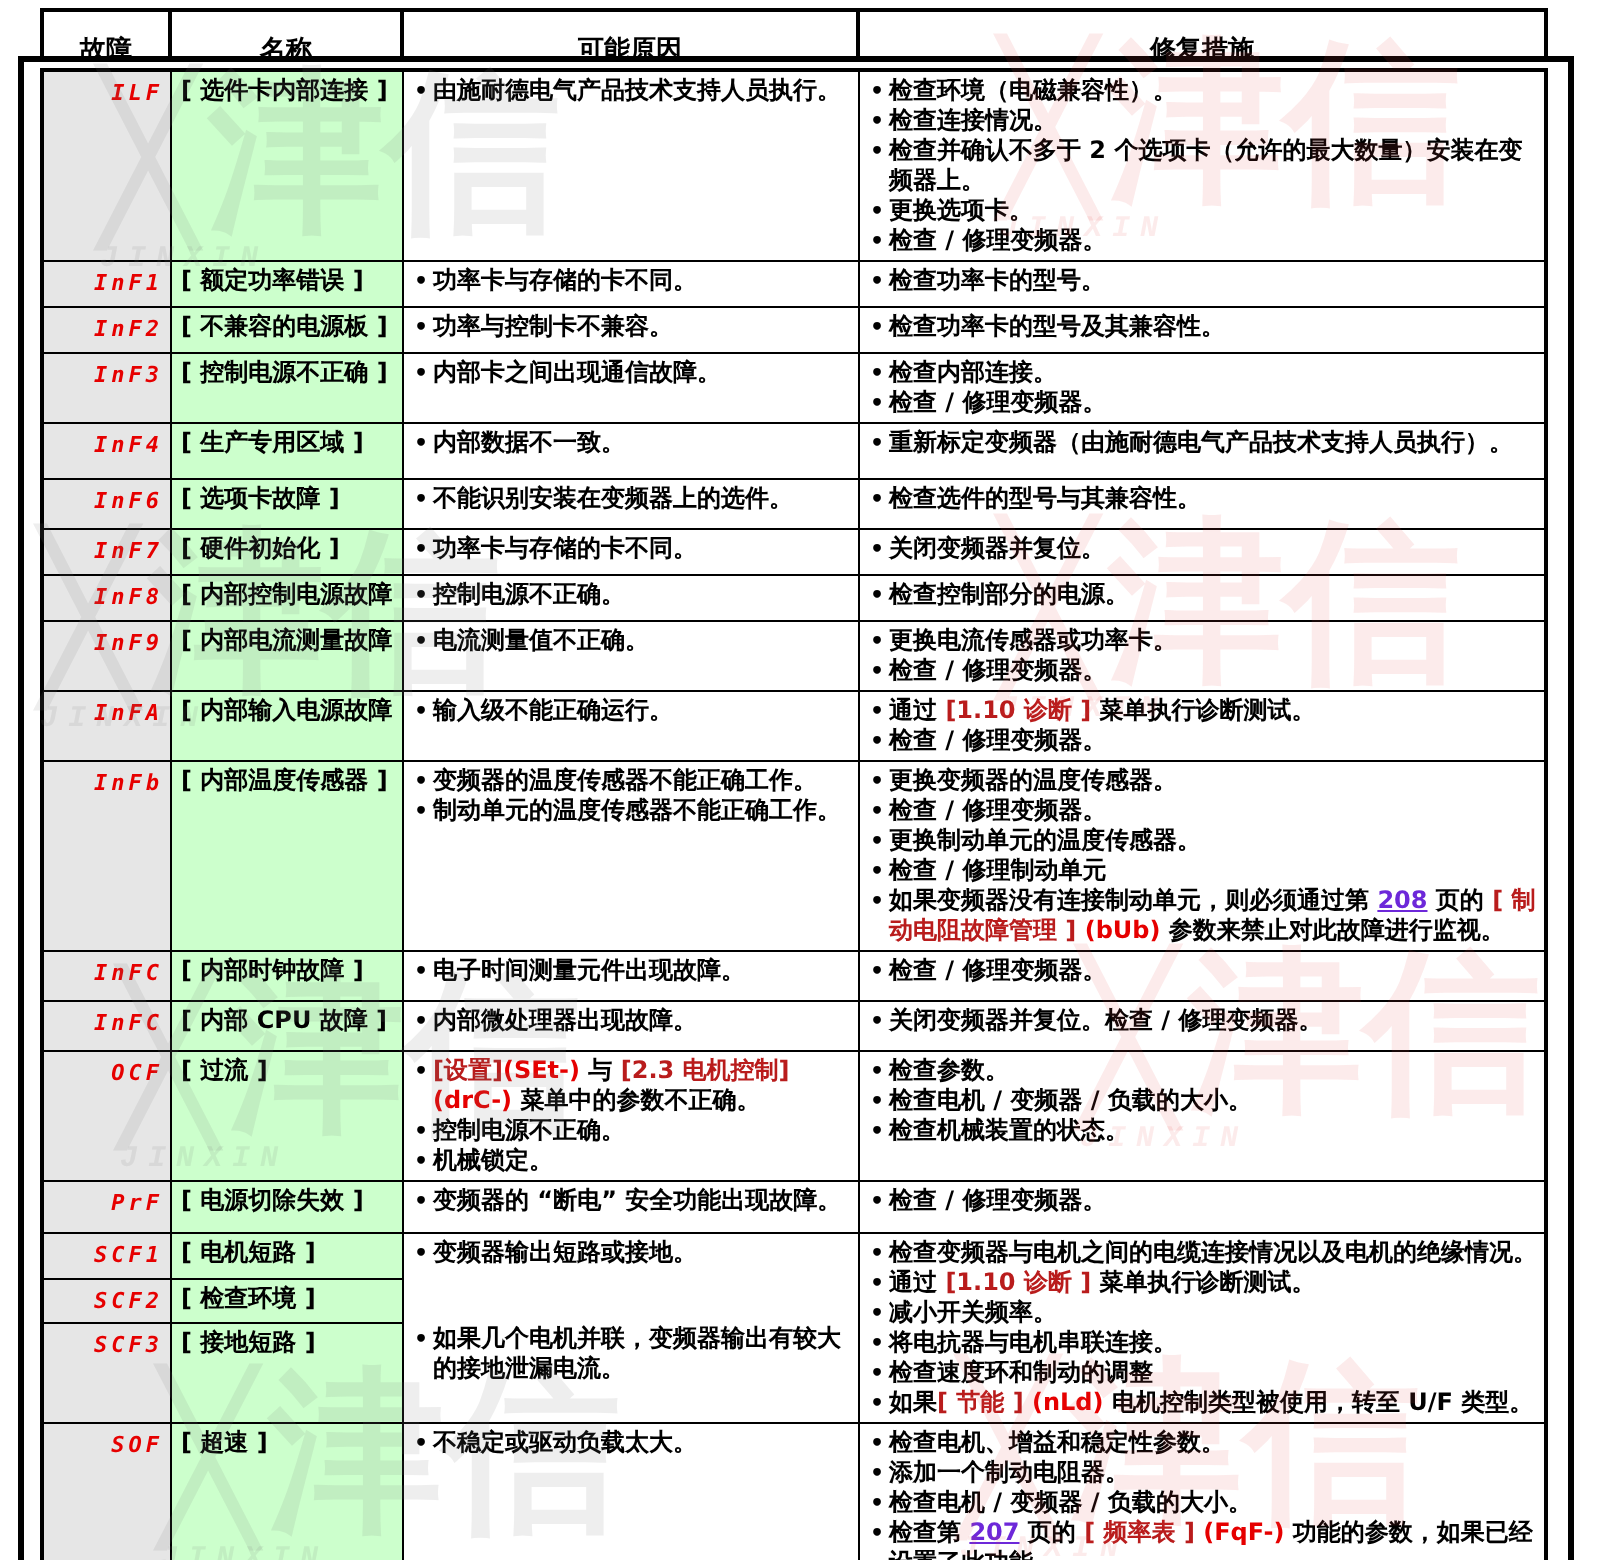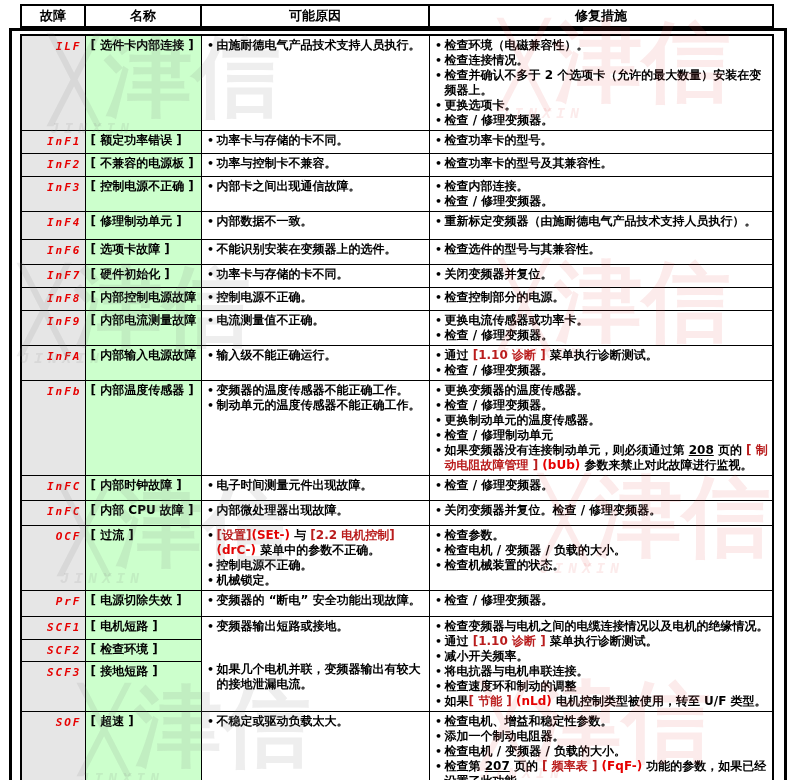--- a/index.html
+++ b/index.html
@@ -9,21 +9,21 @@
     font-family:"DejaVu Sans","Liberation Sans",sans-serif;
   }
   
   .header-table{
     position:absolute;left:20px;top:4px;width:752px;
     border-collapse:collapse;table-layout:fixed;
   }
   .header-table th{
     border:2px solid #000;background:#fff;
     font-size:13px;font-weight:bold;color:#000;
-    padding:2px 0;text-align:center;line-height:16px;
+    padding:12px 0;text-align:center;line-height:16px;
   }
   
   .body-box{
     position:absolute;left:9px;top:28px;width:778px;
     border:3px solid #000;box-sizing:border-box;
     padding:3px 0 4px 8px;background:#fff;
   }
   .body-table{
     border-collapse:collapse;table-layout:fixed;width:752px;
     border:2px solid #000;
@@ -42,21 +42,21 @@
   }
   td.name-cell{
     background:#ccffcc;color:#000000;font-weight:bold;font-size:12px;
     padding-left:5px;white-space:nowrap;
   }
   .bullet{display:flex;}
   .bullet .dot{flex:none;width:12px;text-align:center;font-size:11px;}
   .bullet .btxt{flex:1;}
   .c-blue{color:#b91c1c;margin-top:36px;}
   .c-red{color:#e60000;}
-  .c-page{color:#000000;text-decoration:underline;cursor:pointer;}
+  .c-page{color:#6d28d9;text-decoration:underline;cursor:pointer;}
   
   .wm-layer{position:absolute;inset:0;pointer-events:none;z-index:6;font-family:Liberation Mono, monospace;}
   .wm{position:absolute;font-weight:bold;white-space:nowrap;line-height:1;}
   .wm .big{font-size:88px;}
   .wm .xg{font-size:80px;margin-right:6px;}
   .wm .latin{display:block;font-size:15px;font-style:italic;letter-spacing:5px;margin-top:-6px;}
   .wm.gray{color:rgba(120,120,120,0.13);}
   .wm.red{color:rgba(225,70,70,0.11);}
 </style>
 </head>
@@ -202,21 +202,21 @@
               <span class="btxt"><span>检查内部连接。</span></span>
             </div>
             <div class="bullet">
               <span class="dot">•</span>
               <span class="btxt"><span>检查 / 修理变频器。</span></span>
             </div>
           </td>
         </tr>
         <tr style="height: 28px;">
           <td class="code-cell">InF4</td>
-          <td class="name-cell">[ 修理制动单元 ]</td>
+          <td class="name-cell">[ 生产专用区域 ]</td>
           <td>
             <div class="bullet">
               <span class="dot">•</span>
               <span class="btxt"><span>内部数据不一致。</span></span>
             </div>
           </td>
           <td>
             <div class="bullet">
               <span class="dot">•</span>
               <span class="btxt"><span>重新标定变频器（由施耐德电气产品技术支持人员执行）。</span></span>
@@ -378,21 +378,21 @@
               <span class="btxt"><span>关闭变频器并复位。检查 / 修理变频器。</span></span>
             </div>
           </td>
         </tr>
         <tr style="height: 64px;">
           <td class="code-cell">OCF</td>
           <td class="name-cell">[ 过流 ]</td>
           <td>
             <div class="bullet">
               <span class="dot">•</span>
-              <span class="btxt"><span class="c-blue">[设置]</span><span class="c-red">(SEt-)</span><span> 与 </span><span class="c-blue">[2.2 电机控制]</span><span class="c-red">(drC-)</span><span> 菜单中的参数不正确。</span></span>
+              <span class="btxt"><span class="c-blue">[设置]</span><span class="c-red">(SEt-)</span><span> 与 </span><span class="c-blue">[2.3 电机控制]</span><span class="c-red">(drC-)</span><span> 菜单中的参数不正确。</span></span>
             </div>
             <div class="bullet">
               <span class="dot">•</span>
               <span class="btxt"><span>控制电源不正确。</span></span>
             </div>
             <div class="bullet">
               <span class="dot">•</span>
               <span class="btxt"><span>机械锁定。</span></span>
             </div>
           </td>

